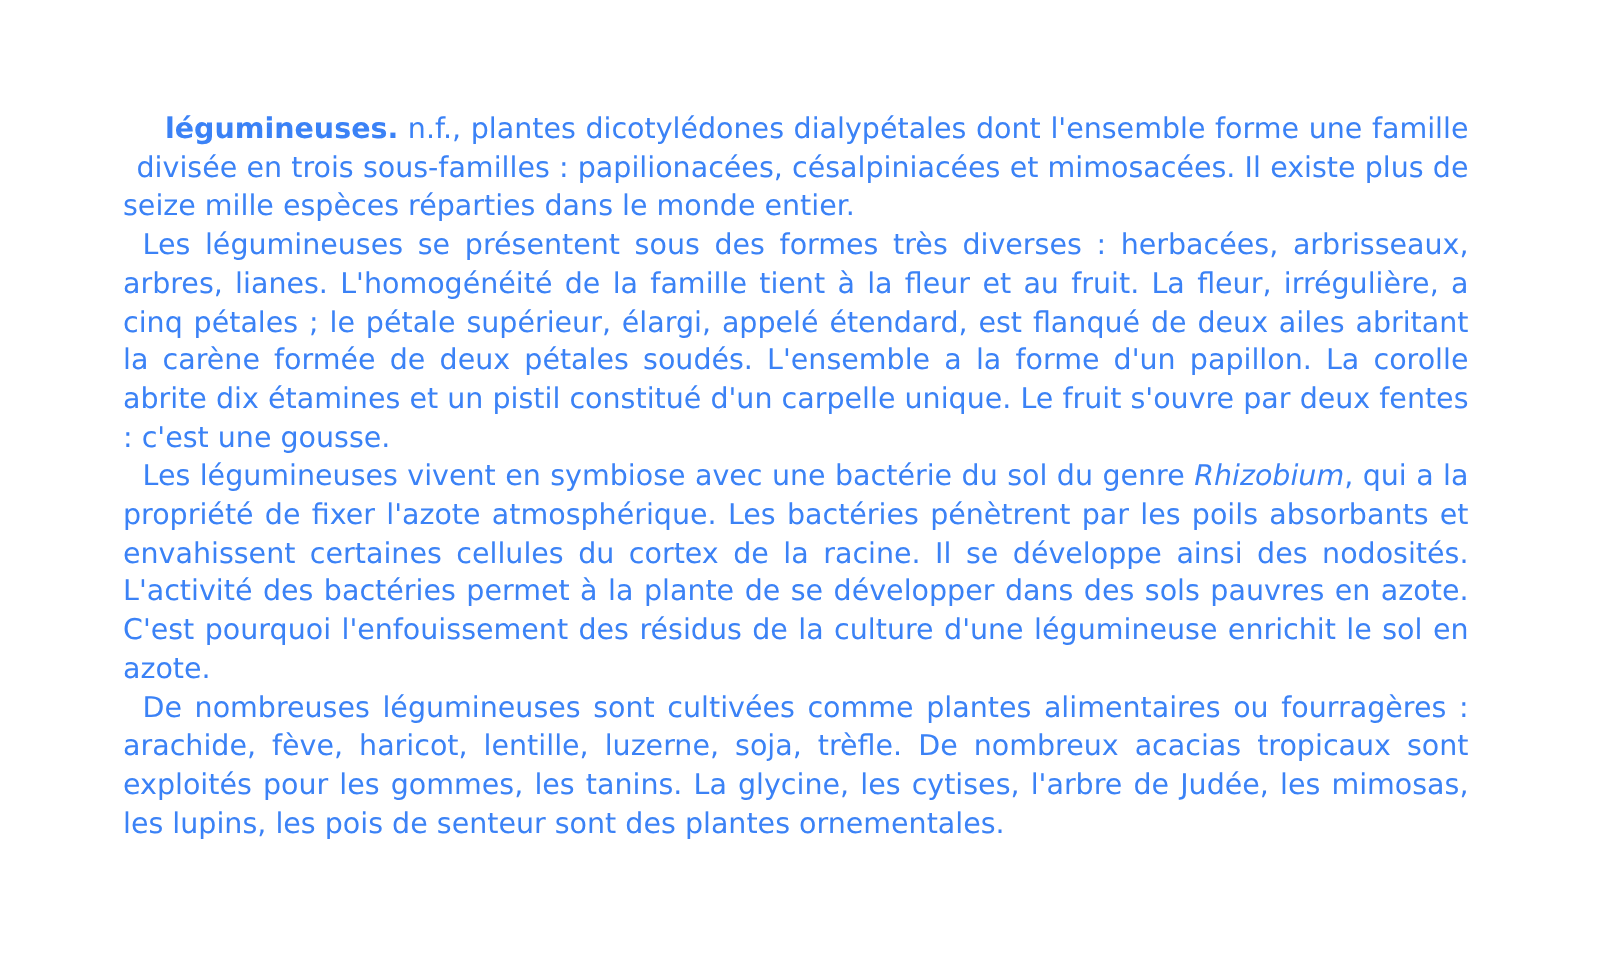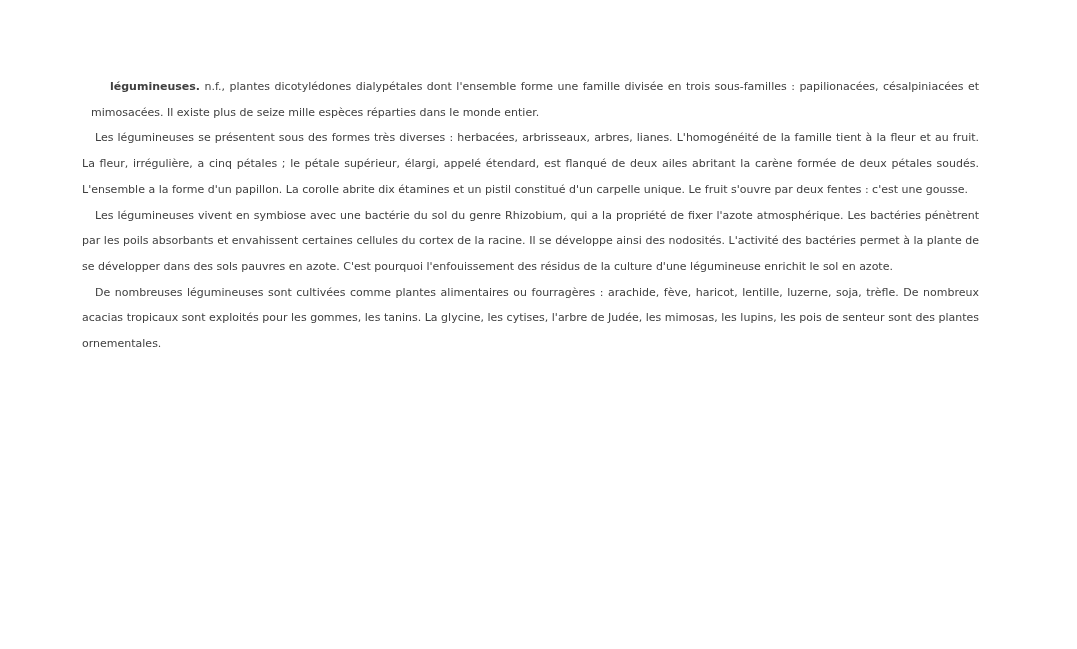--- a/index.html
+++ b/index.html
@@ -24,44 +24,45 @@
 
   .text-column {
     position: absolute;
     left: 82px;
     top: 74px;
     width: 897px;
   }
 
   .para {
     margin: 0;
-    font-size: 11px;
+    font-size: 19px;
     line-height: 25.7px;
     text-align: justify;
     text-justify: inter-word;
-    color: #404040;
+    color: #3b82f6;
     -webkit-font-smoothing: antialiased;
   }
 
   
   .para.body-para {
     text-indent: 13px;
   }
 
   
   .para.entry-para {
     text-indent: 19px;
     padding-left: 0;
   }
 
   .headword {
     font-weight: bold;
   }
 
   .sci-name {
+    font-style: italic;
   }
 
   
   .entry-para::before {
     content: "";
     float: left;
     width: 9px;
     height: 51px;
   }
 </style>

